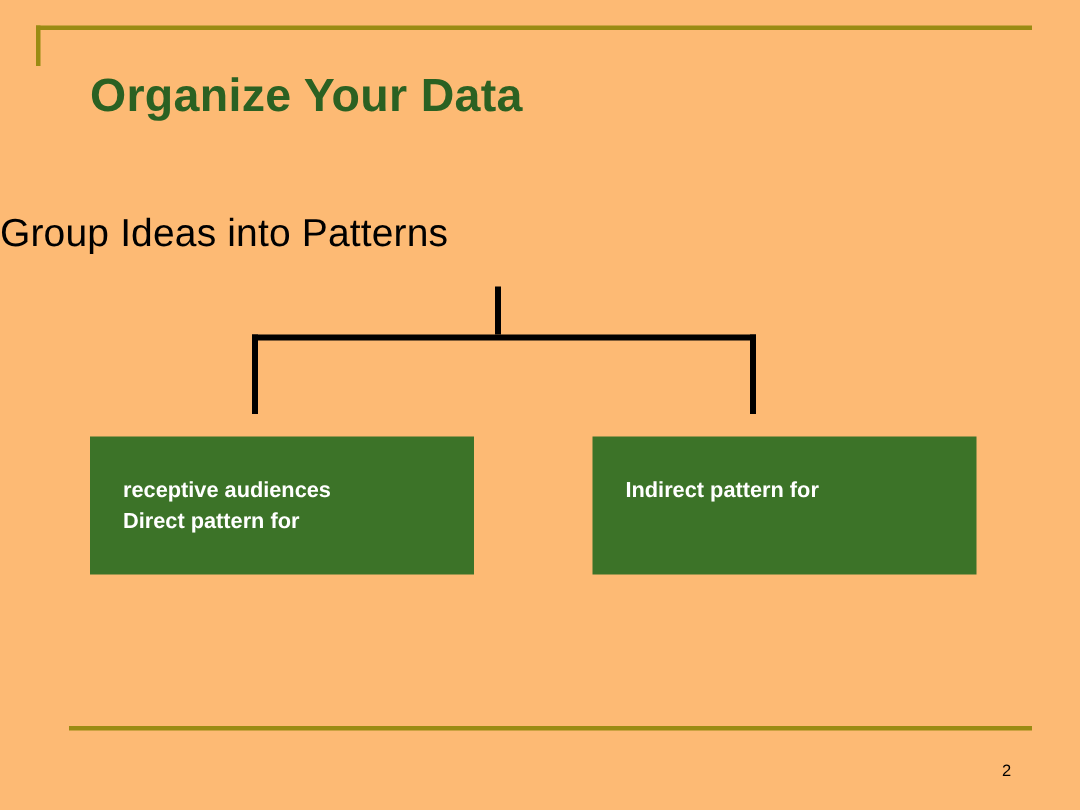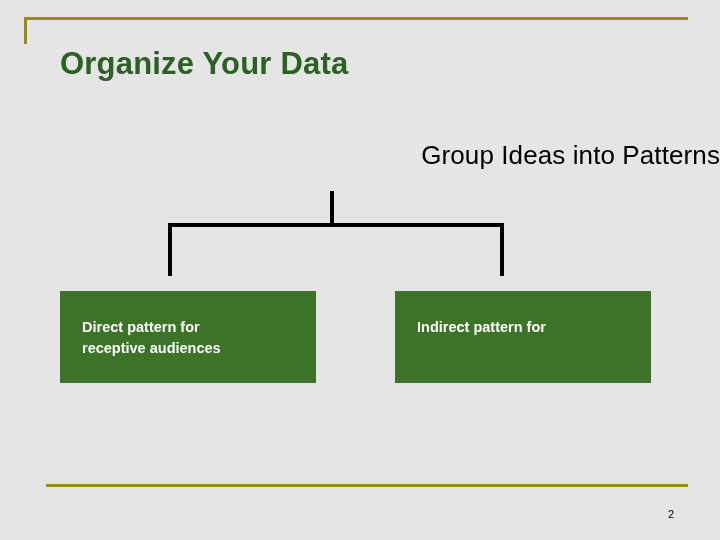--- a/index.html
+++ b/index.html
@@ -10,21 +10,21 @@
     width: 720px;
     height: 540px;
     background: #ffffff;
     font-family: "Liberation Sans", sans-serif;
     overflow: hidden;
   }
   #slide {
     position: relative;
     width: 720px;
     height: 540px;
-    background: #e5e5e5;
+    background: #fdba74;
   }
   
   .top-rule {
     position: absolute;
     left: 24px;
     top: 17px;
     width: 664px;
     height: 3px;
     background: #9a8b13;
   }
@@ -54,21 +54,21 @@
     font-weight: bold;
     color: #2b6122;
     letter-spacing: 0.2px;
     white-space: nowrap;
   }
   .subtitle {
     position: absolute;
     left: 0;
     top: 140px;
     width: 720px;
-    text-align: right;
+    text-align: left;
     font-size: 26px;
     color: #000000;
     letter-spacing: 0.1px;
   }
   
   .conn {
     position: absolute;
     background: #000000;
   }
   .conn-stem {           
@@ -137,22 +137,22 @@
   <div class="slide-title">Organize Your Data</div>
 
   <div class="subtitle">Group Ideas into Patterns</div>
 
   <div class="conn conn-stem"></div>
   <div class="conn conn-horiz"></div>
   <div class="conn conn-left"></div>
   <div class="conn conn-right"></div>
 
   <div class="box box-left">
+    <span class="box-line">receptive audiences</span>
     <span class="box-line">Direct pattern for</span>
-    <span class="box-line">receptive audiences</span>
   </div>
 
   <div class="box box-right">
     <span class="box-line">Indirect pattern for</span>
   </div>
 
   <div class="bottom-rule"></div>
 
   <div class="page-number">2</div>
 

